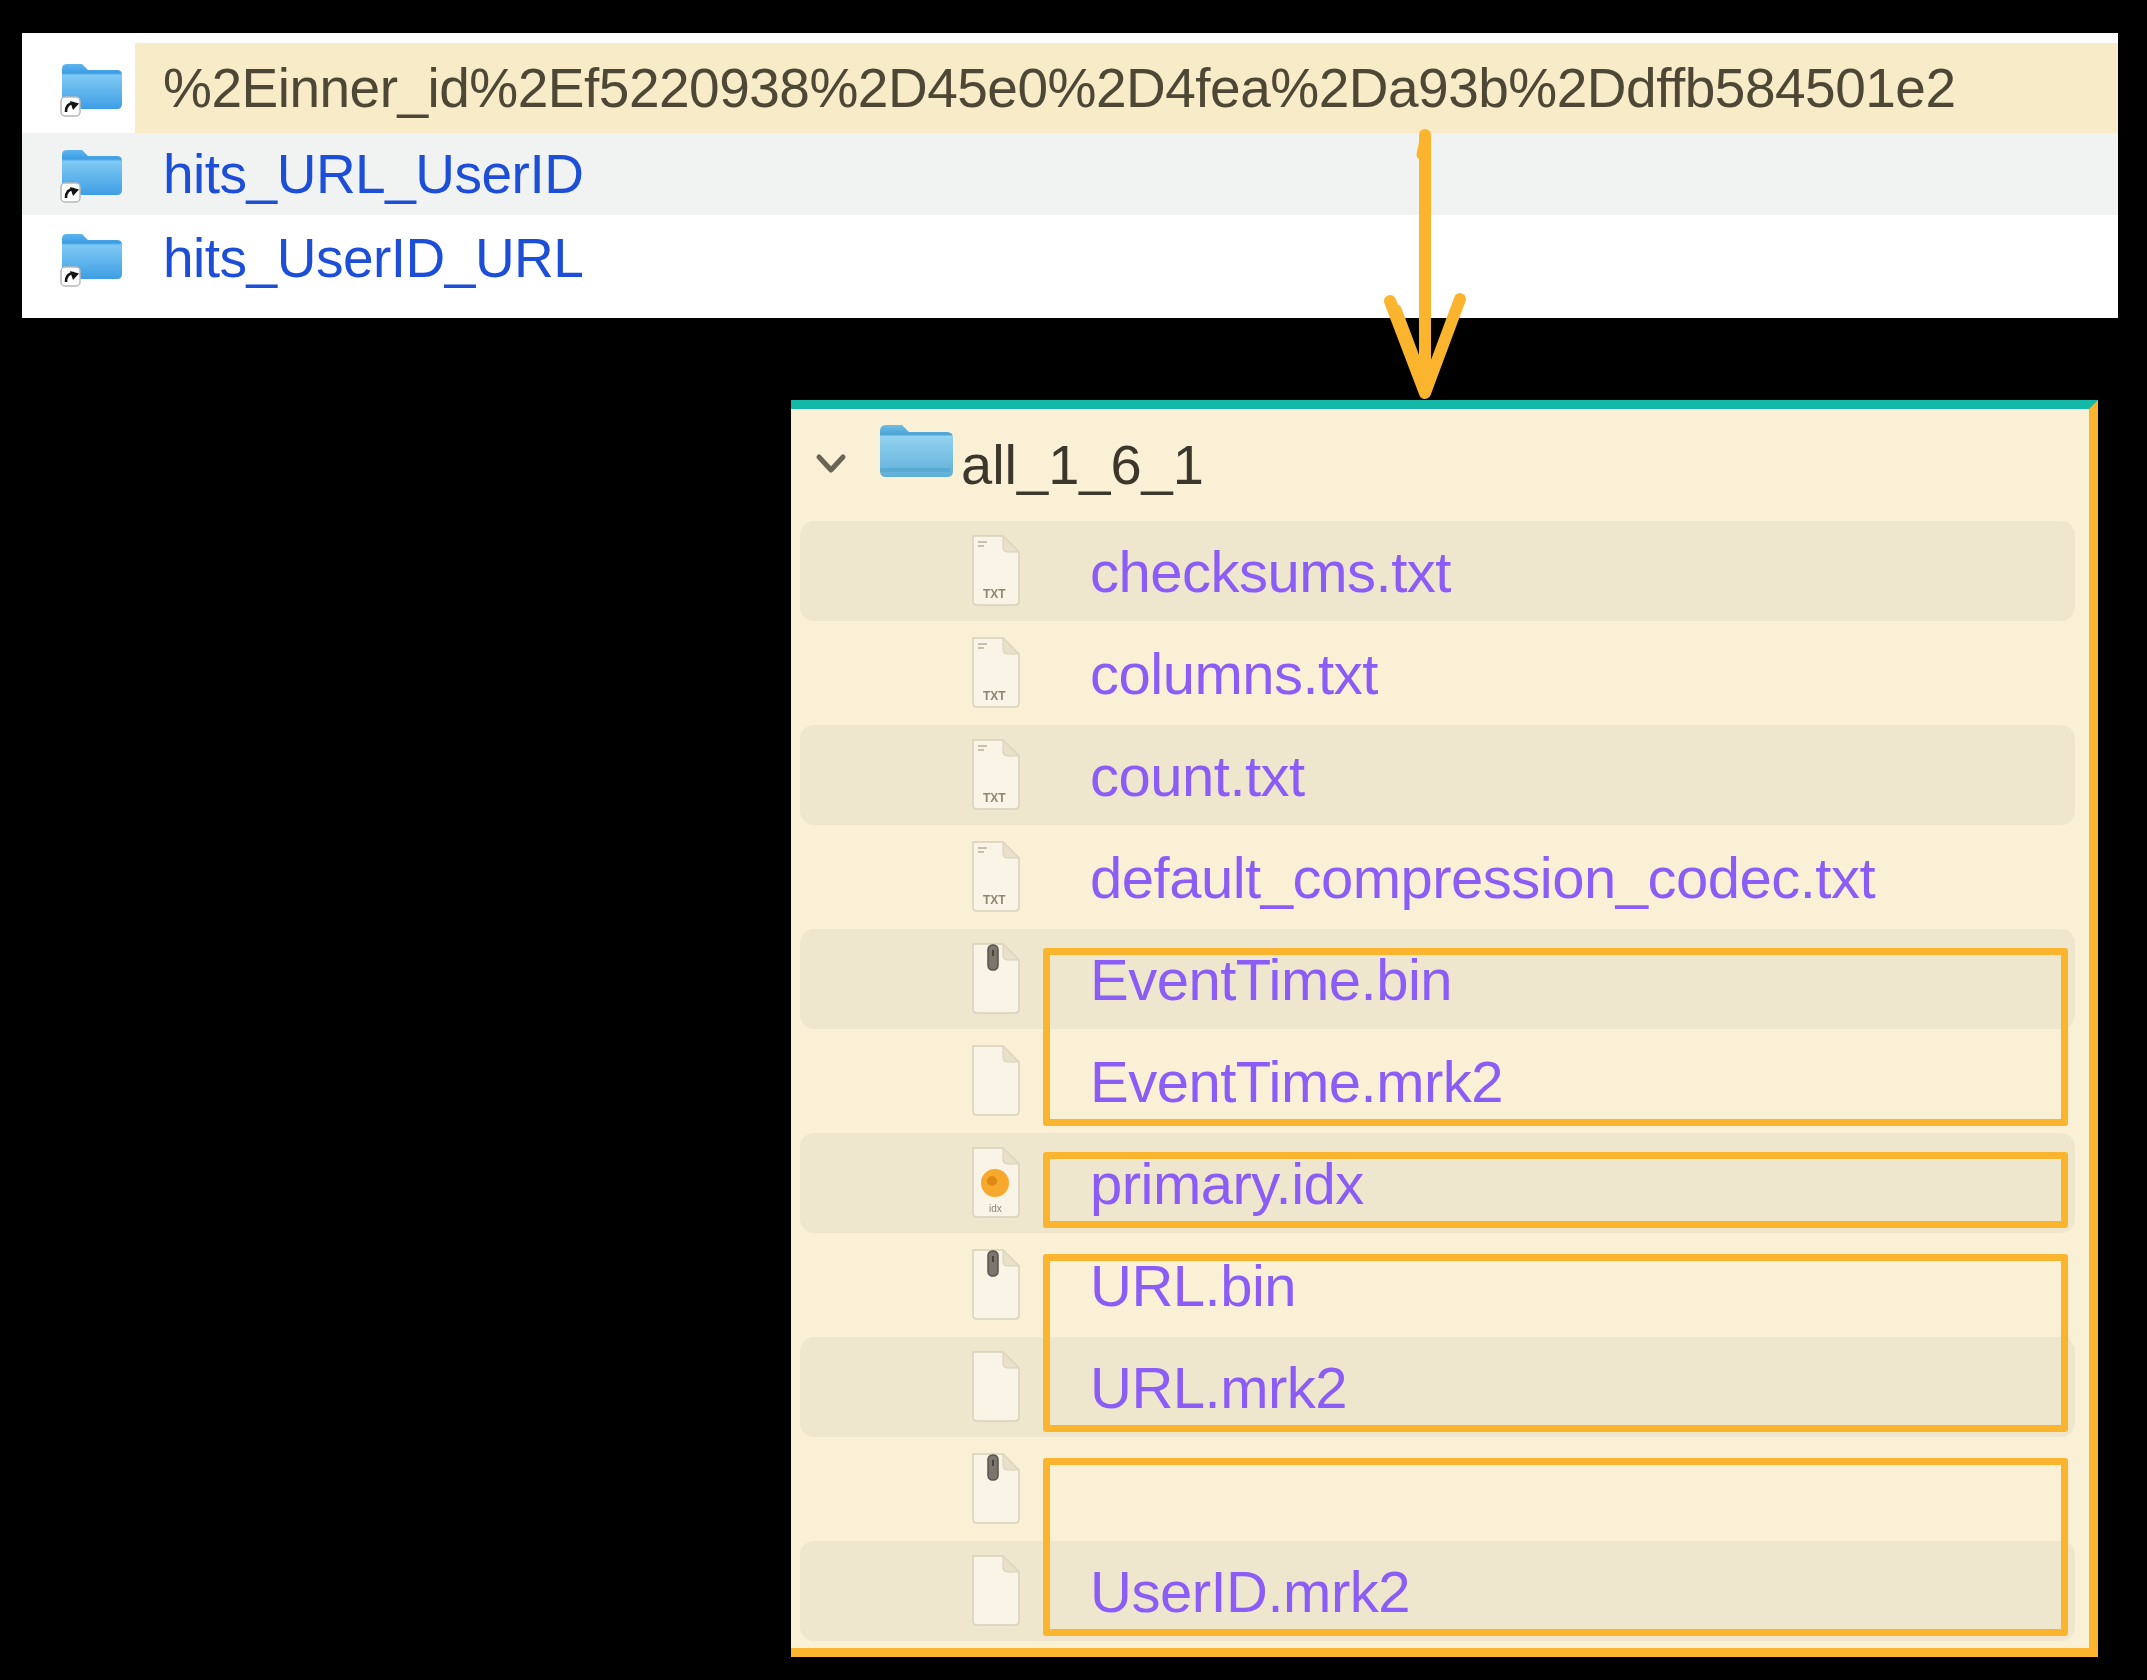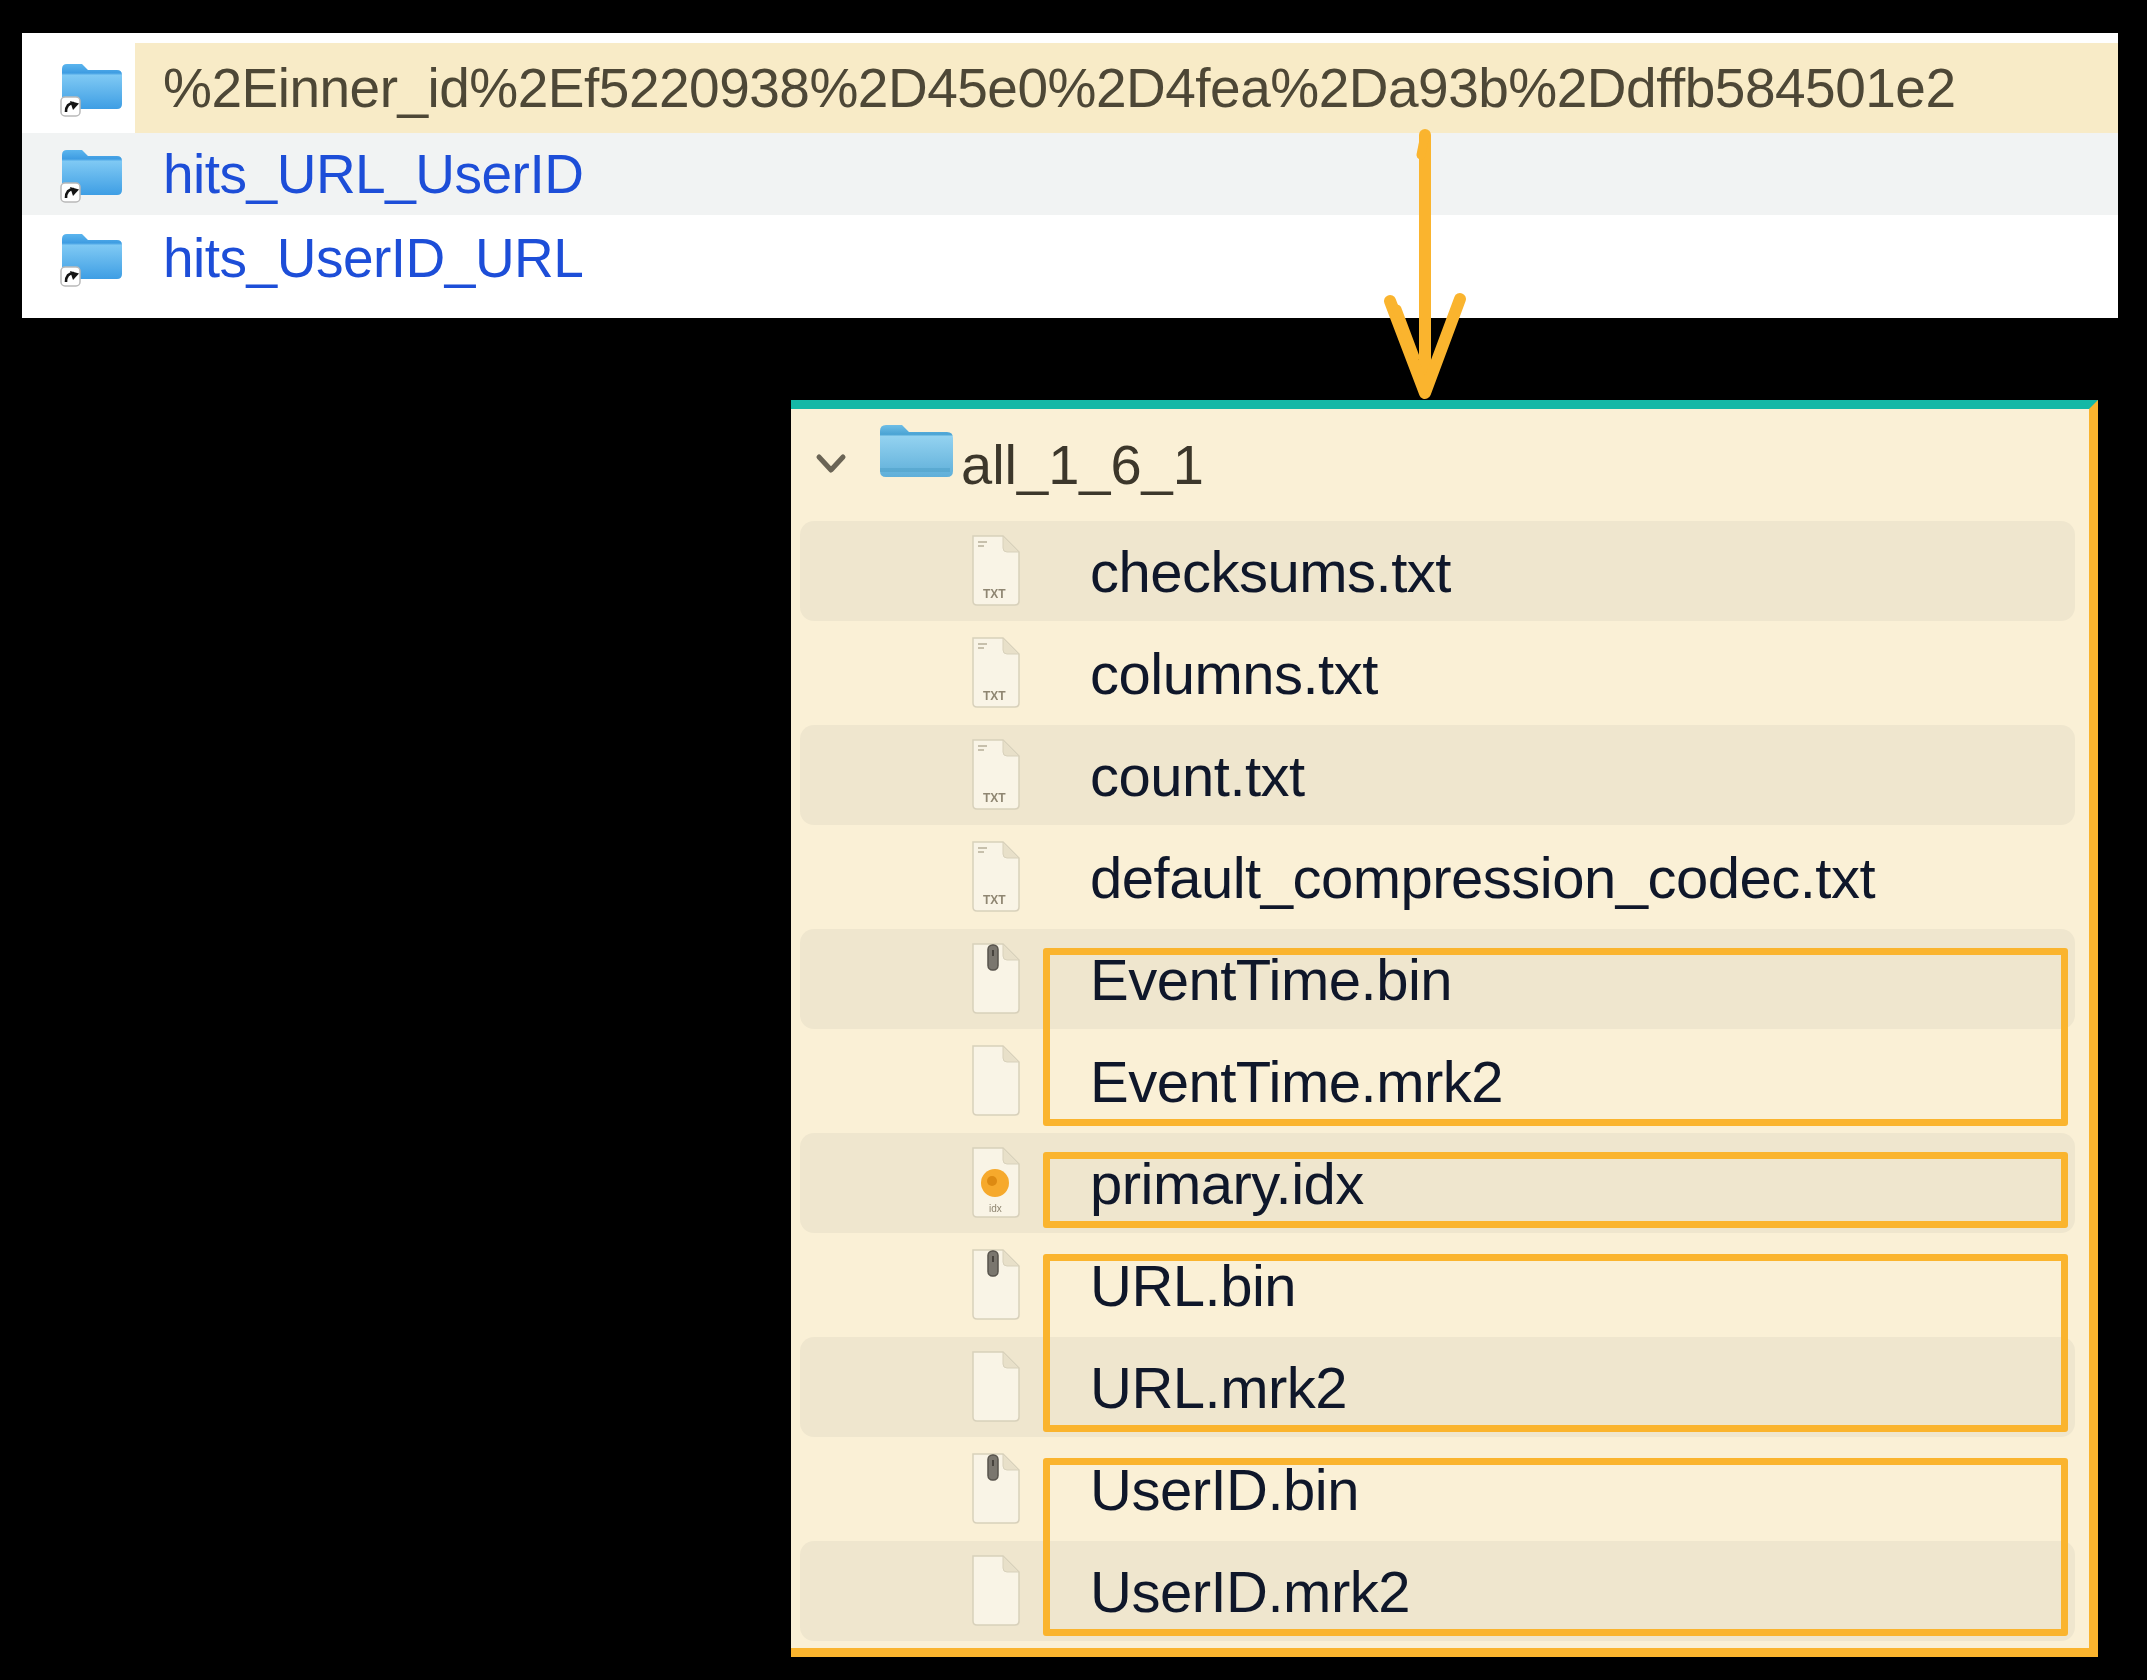--- a/index.html
+++ b/index.html
@@ -30,21 +30,21 @@
   .dp-chevron{position:absolute;left:22px;top:36px;width:36px;height:36px;}
   .dp-folder{position:absolute;left:86px;top:12px;width:76px;height:60px;}
   .dp-title{position:absolute;left:170px;top:0;height:111px;display:flex;align-items:center;
             font-size:56px;color:#3C372B;white-space:nowrap;}
   .dp-rows{position:absolute;left:0;top:111px;right:0;}
   .frow{position:absolute;left:0;right:0;height:102px;}
   .frow .rowbg{position:absolute;left:9px;right:14px;top:1px;bottom:1px;border-radius:14px;background:transparent;}
   .frow.alt .rowbg{background:#EFE6CE;}
   .frow .ficon{position:absolute;left:176px;top:14px;width:58px;height:74px;}
   .frow .fname{position:absolute;left:299px;top:0;height:102px;display:flex;align-items:center;
-               font-size:58px;color:#0f172a;white-space:nowrap;letter-spacing:-0.5px;}
+               font-size:58px;color:#8b5cf6;white-space:nowrap;letter-spacing:-0.5px;}
   .hbox{position:absolute;left:252px;width:1025px;border:7px solid #FAB42E;border-radius:3px;
         box-sizing:border-box;pointer-events:none;}
 </style>
 </head>
 <body>
 
 <div id="canvas">
 
   <div class="top-panel">
     <div>
@@ -223,21 +223,20 @@
           <div class="fname">URL.mrk2</div>
         </div>
         <div class="frow" style="top: 918px;">
           <div class="rowbg"></div>
           <span class="ficon"><svg viewBox="0 0 58 72">
               <path d="M6 2 H36 L52 18 V67 Q52 71 48 71 H10 Q6 71 6 67 Z" fill="#F9F4E6" stroke="#D8D1BB" stroke-width="1.5"></path>
               <path d="M36 2 L52 18 H40 Q36 18 36 14 Z" fill="#E8E0C9" stroke="#D8D1BB" stroke-width="1"></path>
               <rect x="21" y="3" width="10" height="25" rx="4.5" fill="#7A766E" stroke="#57534C" stroke-width="1.5"></rect>
               <path d="M26 8 v6" stroke="#47433D" stroke-width="2"></path>
             </svg></span>
-          <div class="fname">UserID.bin</div>
         </div>
         <div class="frow alt" style="top: 1020px; text-align: center;">
           <div class="rowbg"></div>
           <span class="ficon"><svg viewBox="0 0 58 72">
               <path d="M6 2 H36 L52 18 V67 Q52 71 48 71 H10 Q6 71 6 67 Z" fill="#F9F4E6" stroke="#D8D1BB" stroke-width="1.5"></path>
               <path d="M36 2 L52 18 H40 Q36 18 36 14 Z" fill="#E8E0C9" stroke="#D8D1BB" stroke-width="1"></path>
             </svg></span>
           <div class="fname">UserID.mrk2</div>
         </div>
       </div>

